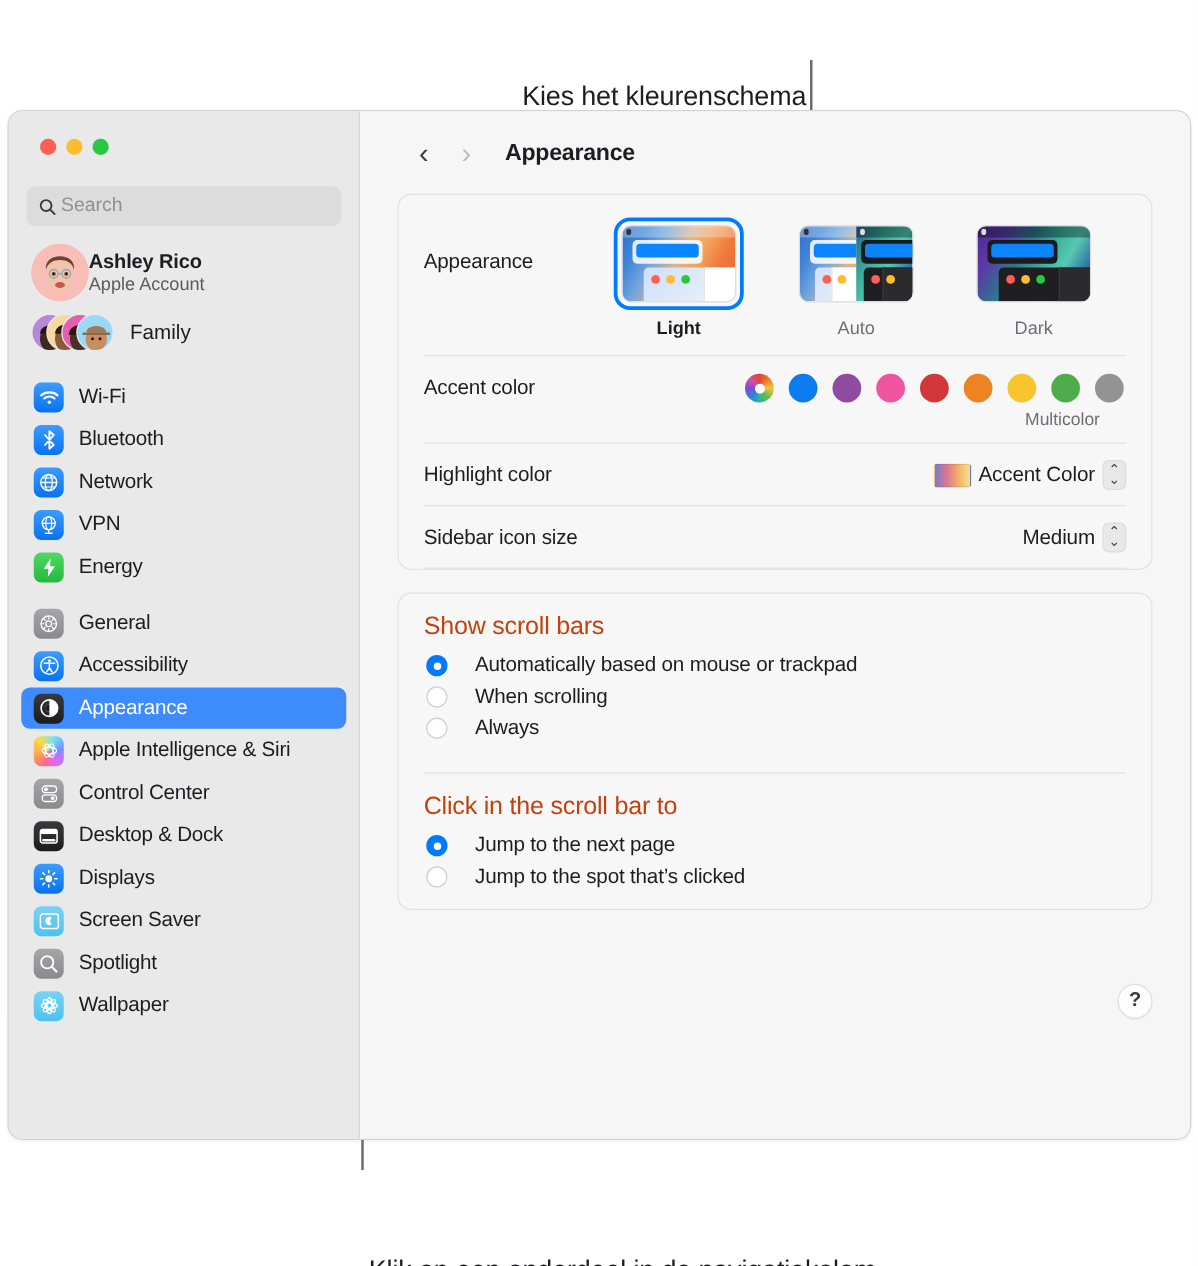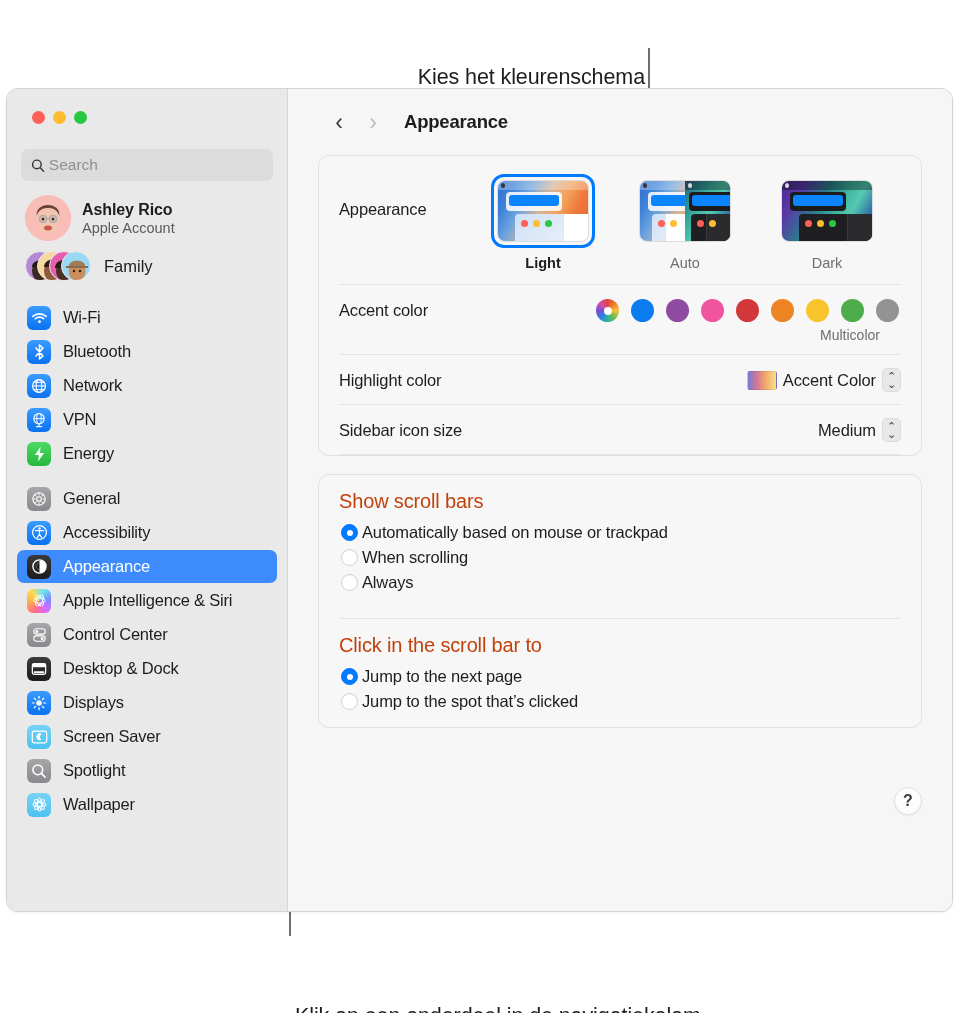--- a/index.html
+++ b/index.html
@@ -65,21 +65,21 @@
     gap: 4px;
   }
   .search-input {
     border: none; background: transparent; outline: none;
     font-family: "Liberation Sans", sans-serif;
     font-size: 15.5px; color: #1d1d1f; width: 100%;
   }
   .search-input::placeholder { color: #909090; }
 
   .account-row {
-    display: flex; align-items: center; gap: 11px;
+    display: flex; align-items: center; gap: 0;
     padding: 14px 4px 2px 8px;
   }
   .avatar {
     width: 46px; height: 46px; border-radius: 50%;
     background: #f9bdb8; flex: none; position: relative; overflow: hidden;
   }
   .acct-name { font-size: 16px; font-weight: bold; color: #1d1d1f; letter-spacing: -0.1px; }
   .acct-sub  { font-size: 14.5px; color: #5b5b5b; margin-top: 1px; }
 
   .family-row {
@@ -245,21 +245,21 @@
   }
   .toggle .knob {
     position: absolute; top: 1.5px; left: 2px;
     width: 20px; height: 20px; border-radius: 50%;
     background: #fff; box-shadow: 0 1px 2px rgba(0,0,0,0.22);
   }
 
   
   .radio-block { padding: 15px 20px 13px 20px; position: relative; }
   .radio-head { font-size: 20px; color: #c2410c; margin-bottom: 7px; letter-spacing: -0.15px; }
-  .radio-item { display: flex; align-items: center; gap: 4px; height: 25px; padding-left: 2px; }
+  .radio-item { display: flex; align-items: center; gap: 22px; height: 25px; padding-left: 2px; }
   .radio {
     width: 17px; height: 17px; border-radius: 50%;
     background: #fff; border: 1px solid #d0d0d0; flex: none; position: relative;
     box-shadow: inset 0 1px 1px rgba(0,0,0,0.03);
   }
   .radio.on { background: #007aff; border-color: #007aff; }
   .radio.on::after {
     content:''; position:absolute; left:50%; top:50%; transform:translate(-50%,-50%);
     width:6px; height:6px; border-radius:50%; background:#fff;
   }

